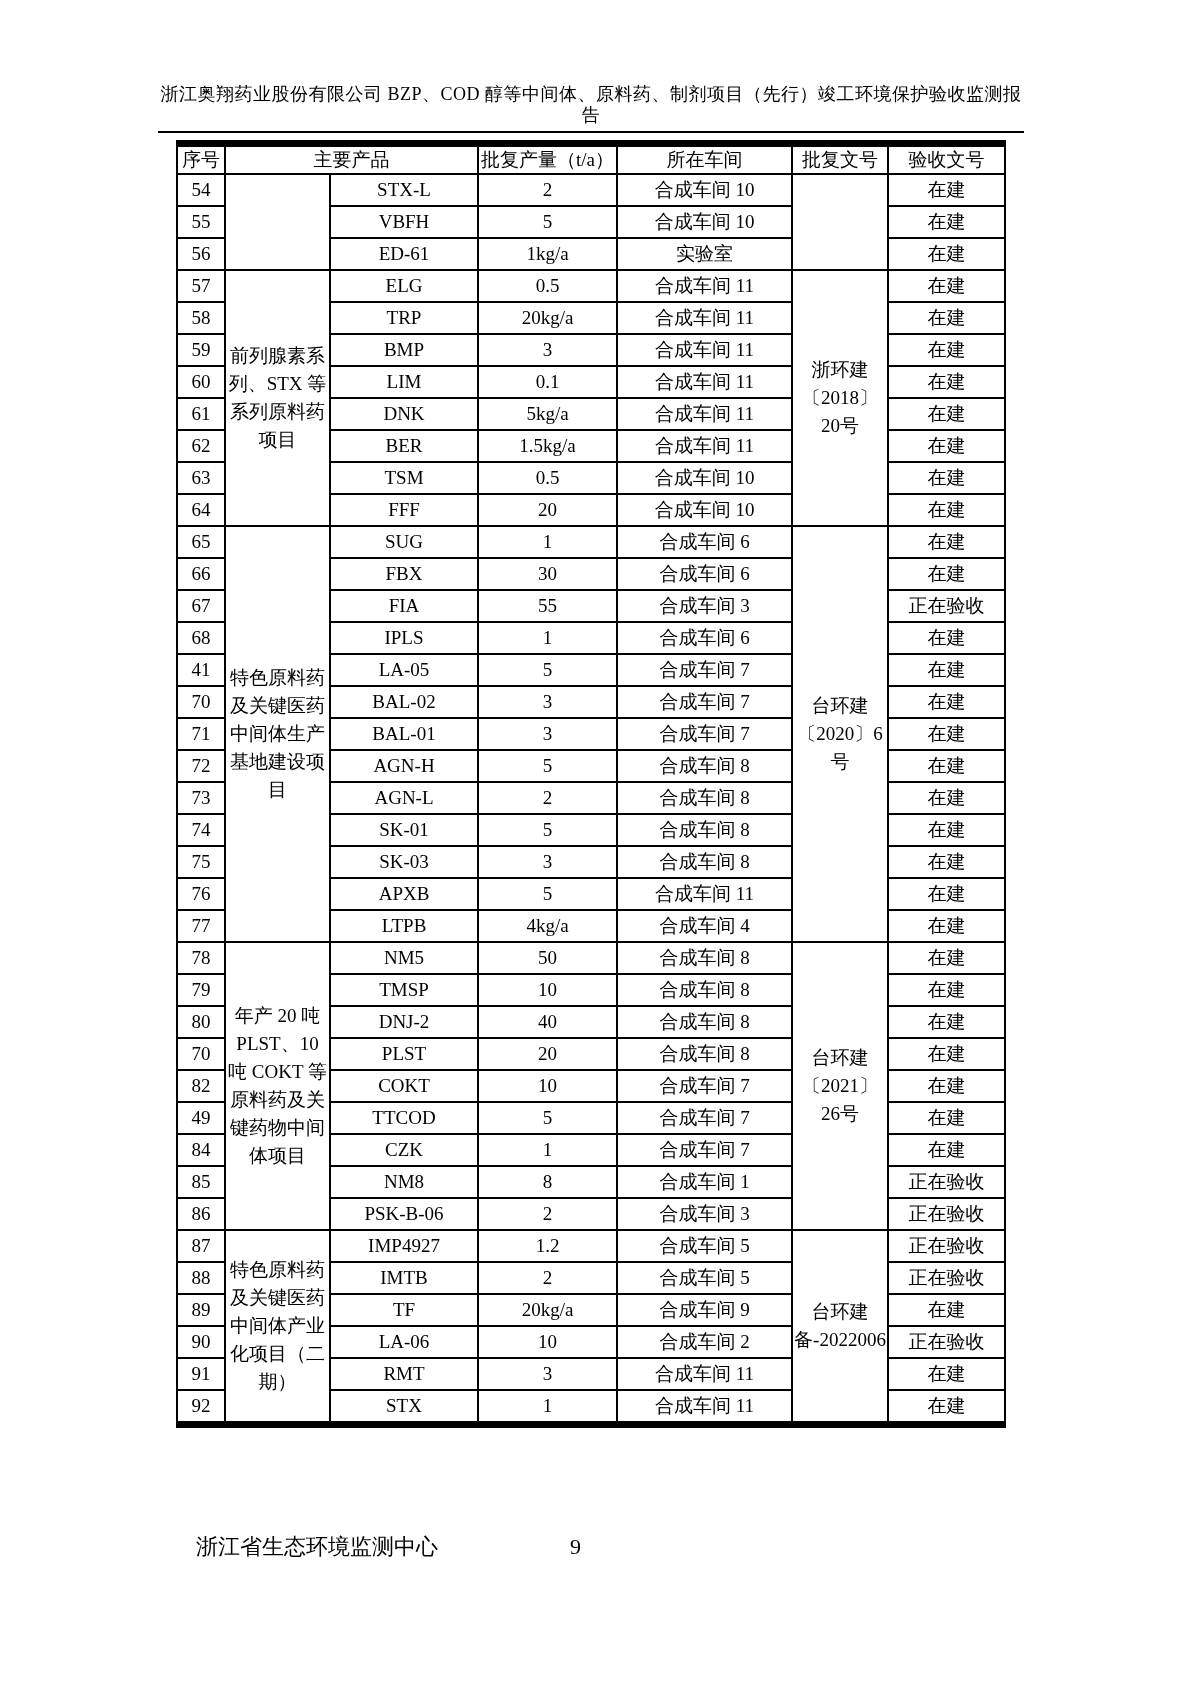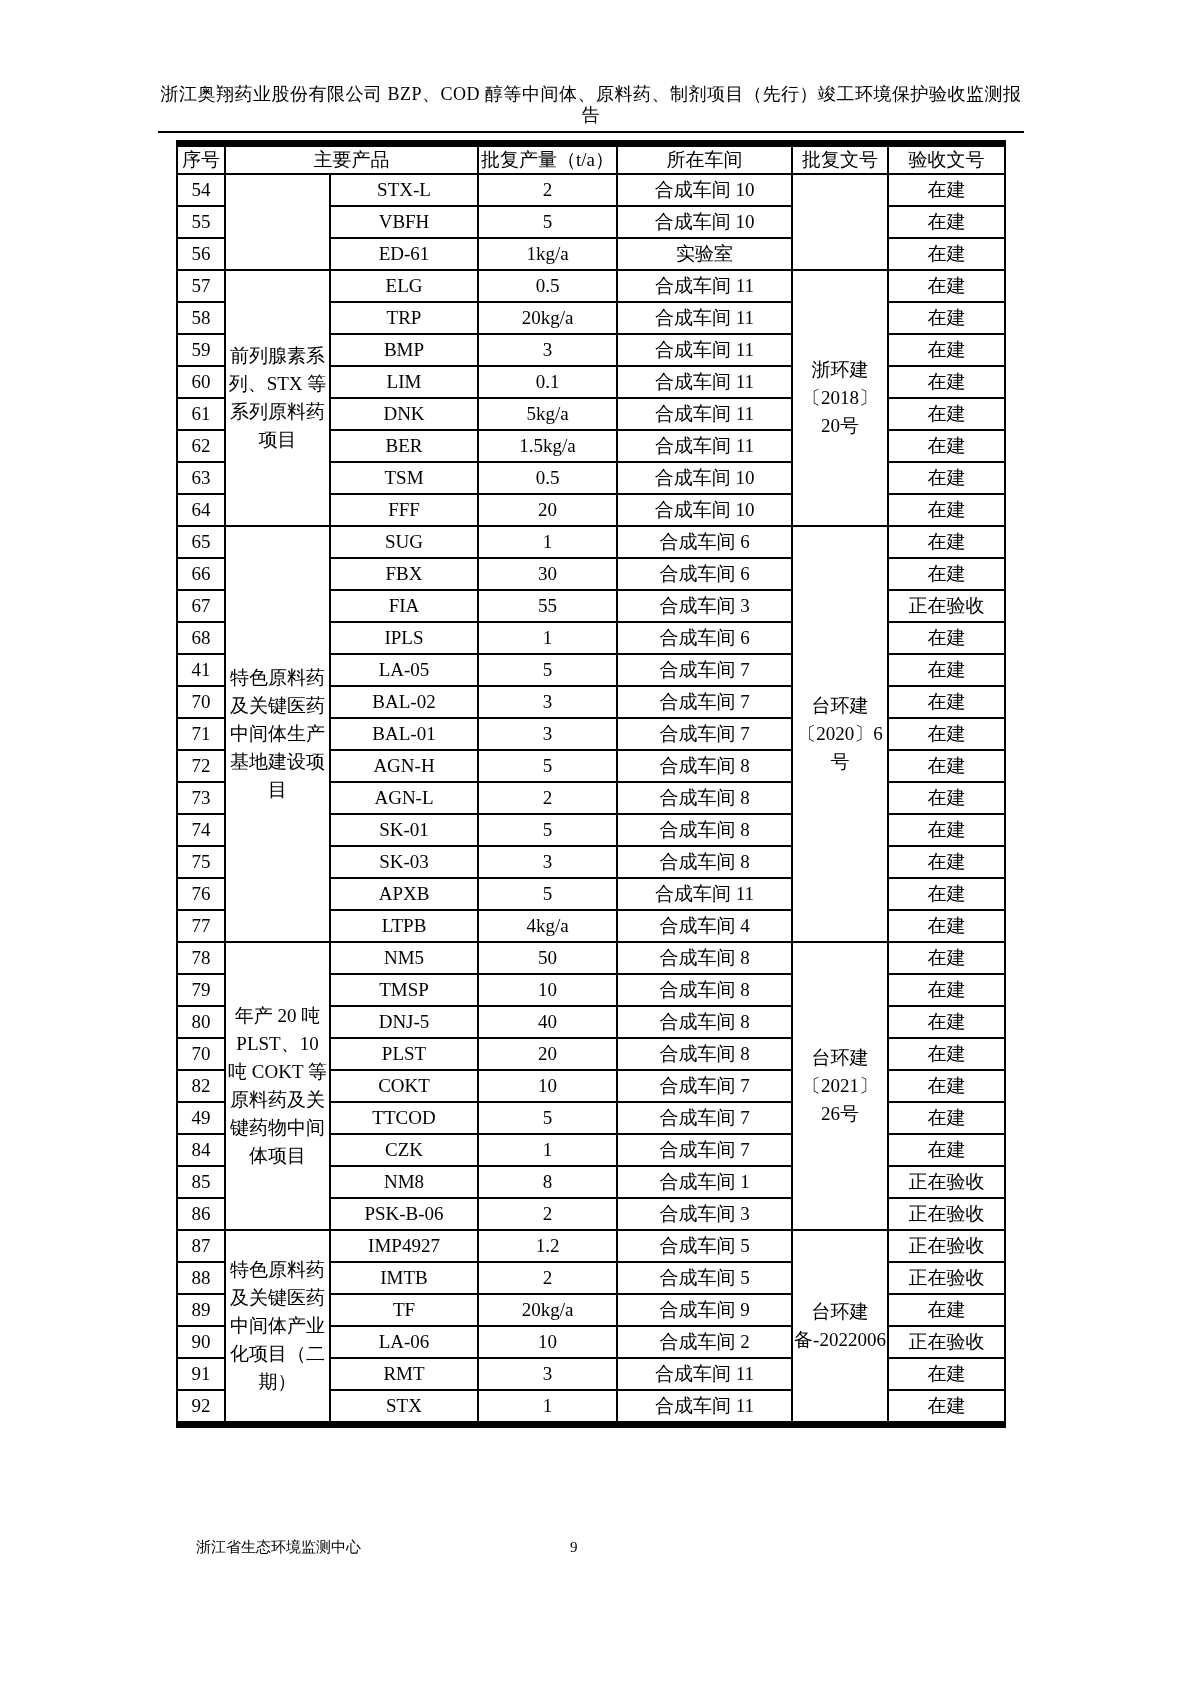--- a/index.html
+++ b/index.html
@@ -65,21 +65,21 @@
     word-break: break-word;
   }
   td.c-approval {
     padding: 0 2px;
     line-height: 31px;
     word-break: break-word;
   }
   .footer {
     position: relative;
     margin-top: 108px;
-    font-size: 15px;
+    font-size: 22px;
     line-height: 22px;
   }
   .footer .org { margin-left: 38px; }
   .footer .pagenum { position: absolute; left: 412px; top: 0; }
 </style>
 </head>
 <body>
 
 <div class="page">
   <div class="content">
@@ -296,21 +296,21 @@
           </tr>
           <tr>
             <td class="c-seq">79</td>
             <td class="c-product">TMSP</td>
             <td class="c-cap">10</td>
             <td class="c-shop">合成车间 8</td>
             <td class="c-accept">在建</td>
           </tr>
           <tr>
             <td class="c-seq">80</td>
-            <td class="c-product">DNJ-5</td>
+            <td class="c-product">DNJ-2</td>
             <td class="c-cap">40</td>
             <td class="c-shop">合成车间 8</td>
             <td class="c-accept">在建</td>
           </tr>
           <tr>
             <td class="c-seq">70</td>
             <td class="c-product">PLST</td>
             <td class="c-cap">20</td>
             <td class="c-shop">合成车间 8</td>
             <td class="c-accept">在建</td>

